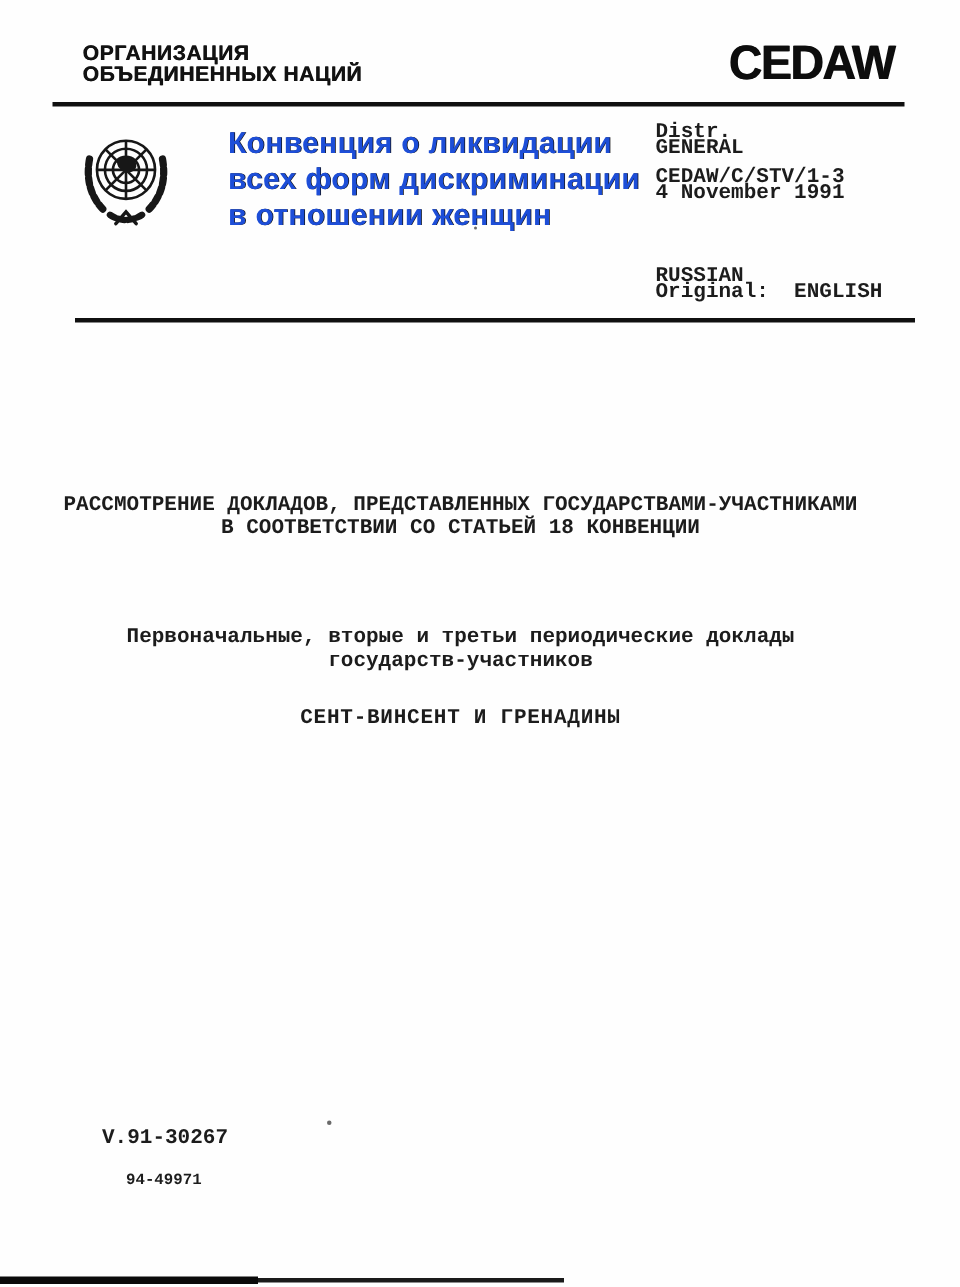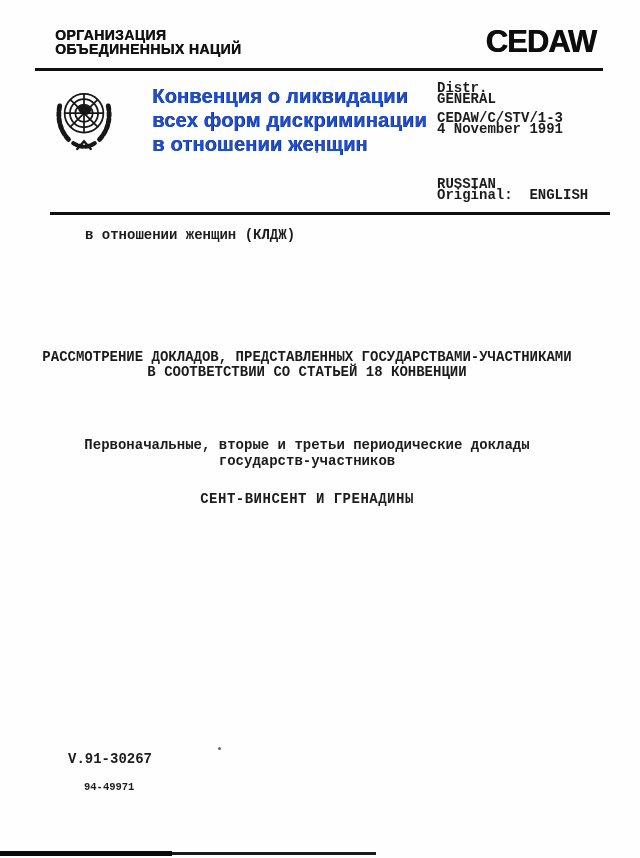--- a/index.html
+++ b/index.html
@@ -63,21 +63,21 @@
     color: #1c1c1c;
   }
   .distr-g1 { left: 437px; top: 83px;  line-height: 11px; }
   .distr-g2 { left: 437px; top: 113px; line-height: 11px; }
   .distr-g3 { left: 437px; top: 144px; line-height: 11px; margin-top: 35px; }
   .pre { white-space: pre; }
 
   .committee { left: 70px; top: 227px; line-height: 16px; }
   .committee .indent { padding-left: 15px; }
 
-  .center-block { left: 0; width: 614px; text-align: center; margin-top: 20px; }
+  .center-block { left: 0; width: 614px; text-align: center; }
   .section-heading { top: 330px; line-height: 15px; }
   .report-heading { top: 417px; line-height: 16px; }
   .report-heading div { display: inline-block; }
   .underlined { text-underline-offset: 2px; }
   .country-line { top: 471px; letter-spacing: 0.5px; }
 
   .ref-1 { left: 68px; top: 751px; }
   .ref-2 { left: 84px; top: 781px; font-size: 10.5px; }
 
   
@@ -136,21 +136,20 @@
     <div>4 November 1991</div>
   </div>
   <div class="abs mono distr-g3">
     <div>RUSSIAN</div>
     <div class="pre">Original:  ENGLISH</div>
   </div>
 
   <div class="abs rule rule-mid"></div>
 
   <div class="abs mono committee">
-    <div class="indent">в отношении женщин (КЛДЖ)</div>
   </div>
 
   <div class="abs mono center-block section-heading">
     <div>РАССМОТРЕНИЕ ДОКЛАДОВ, ПРЕДСТАВЛЕННЫХ ГОСУДАРСТВАМИ-УЧАСТНИКАМИ</div>
     <div>В СООТВЕТСТВИИ СО СТАТЬЕЙ 18 КОНВЕНЦИИ</div>
   </div>
 
   <div class="abs mono center-block report-heading">
     <div class="underlined">Первоначальные, вторые и третьи периодические доклады</div><br>
     <div class="underlined">государств-участников</div>

